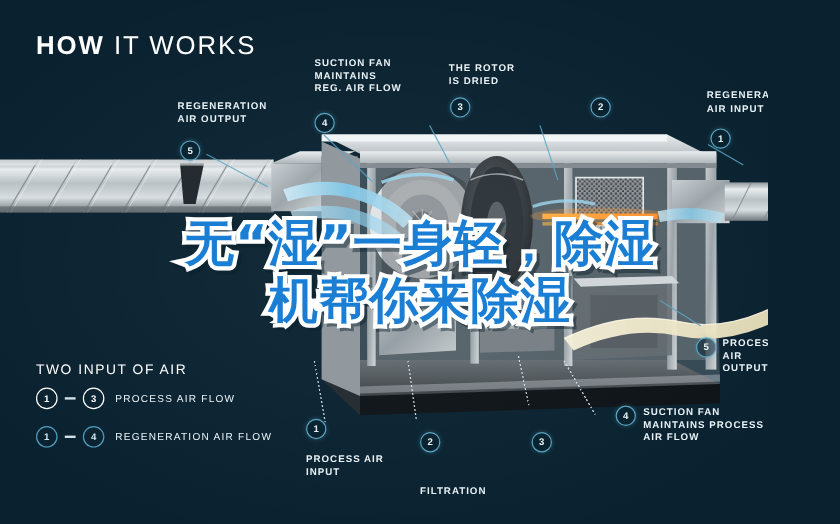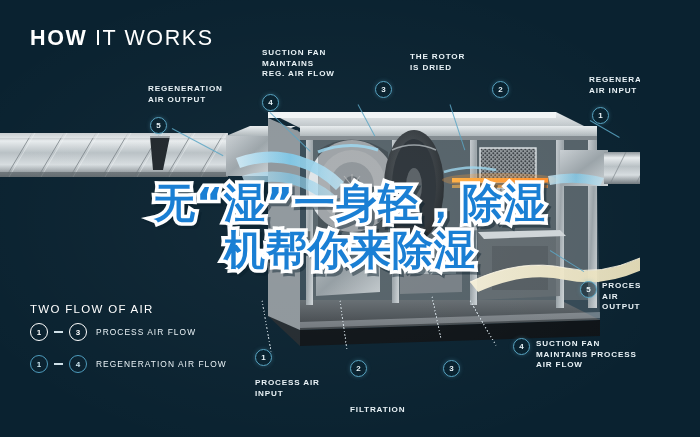--- a/index.html
+++ b/index.html
@@ -276,21 +276,21 @@
 
   <div class="lbl" style="left:148px;top:84px;">REGENERATION
 AIR OUTPUT</div>
   <div class="num" style="left:150px;top:117px;">5</div>
 
   <div class="lbl" style="left:262px;top:48px;">SUCTION FAN
 MAINTAINS
 REG. AIR FLOW</div>
   <div class="num" style="left:262px;top:94px;">4</div>
 
-  <div class="lbl" style="left:374px;top:52px;margin-left:36px;">THE ROTOR
+  <div class="lbl" style="left:374px;top:52px;">THE ROTOR
 IS DRIED</div>
   <div class="num" style="left:375px;top:81px;">3</div>
 
   <div class="num" style="left:492px;top:81px;">2</div>
 
   <div class="lbl" style="left:589px;top:75px;">REGENERATION
 AIR INPUT</div>
   <div class="num" style="left:592px;top:107px;">1</div>
 
   <div class="num" style="left:580px;top:281px;">5</div>
@@ -304,21 +304,21 @@
 
   <div class="num" style="left:255px;top:349px;">1</div>
   <div class="lbl" style="left:255px;top:378px;">PROCESS AIR
 INPUT</div>
 
   <div class="num" style="left:350px;top:360px;">2</div>
   <div class="lbl" style="left:350px;top:405px;">FILTRATION</div>
 
   <div class="num" style="left:443px;top:360px;">3</div>
 
-  <div class="legend-title">TWO FLOW OF AIR</div>
+  <div class="legend-title">TWO INPUT OF AIR</div>
 
   <div class="legend-row" style="top:323px;">
     <span class="lc">1</span>
     <span class="dash"></span>
     <span class="lc">3</span>
     <span class="ltxt">PROCESS AIR FLOW</span>
   </div>
 
   <div class="legend-row" style="top:355px;">
     <span class="lc teal">1</span>

